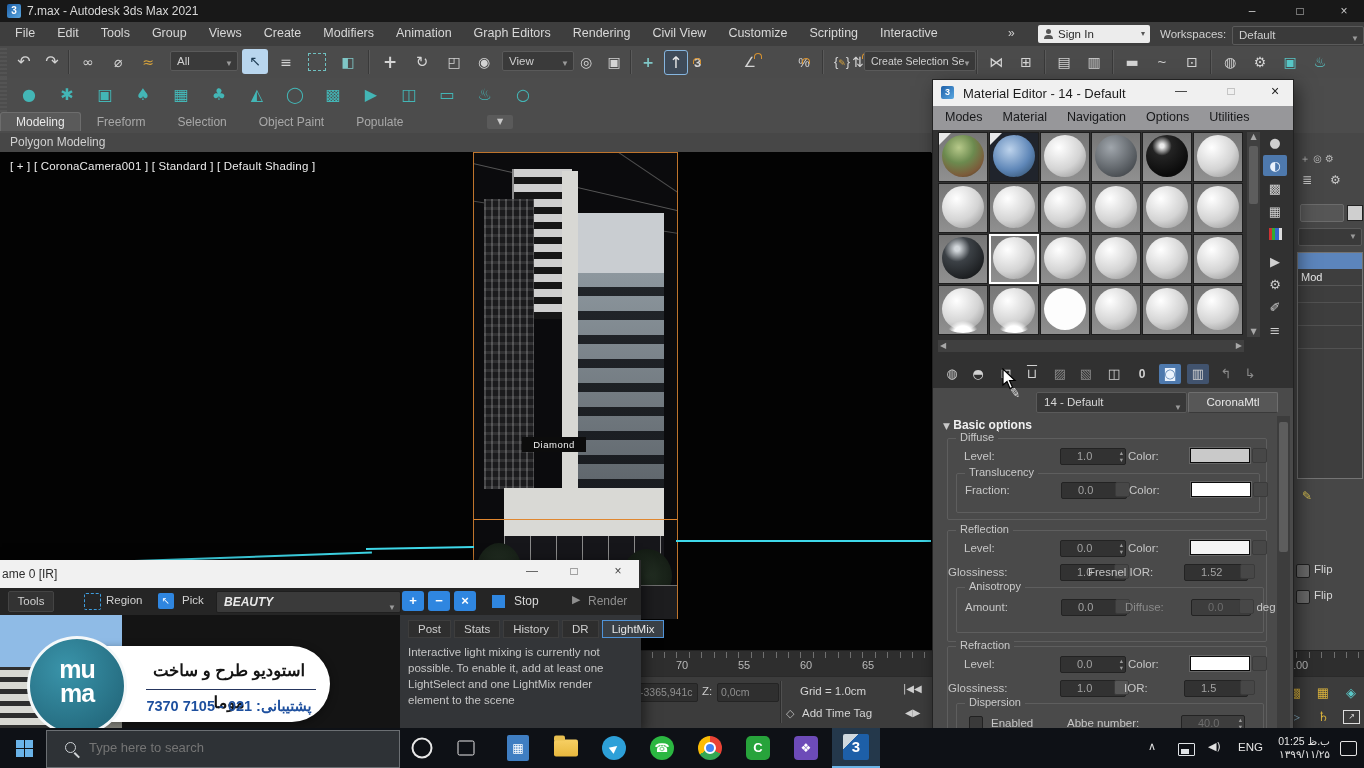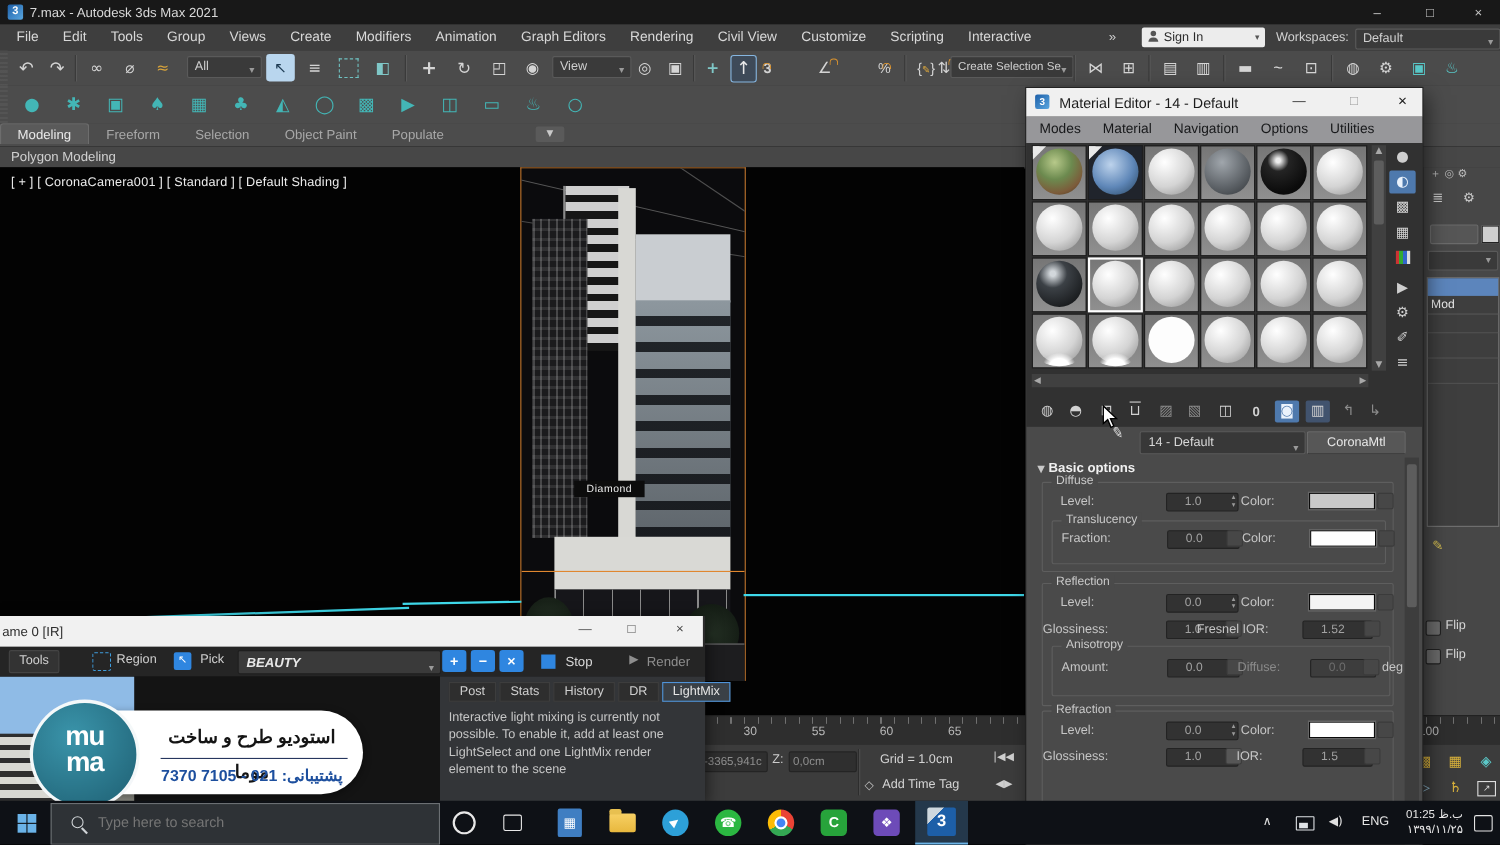--- a/index.html
+++ b/index.html
@@ -270,21 +270,21 @@
     </div>
     <span class="cpi g" style="left:8px;top:338px;color:#d8c050;">✎</span>
     <span class="chk" style="left:2px;top:412px;background:#6a6a6a;"></span>
     <span class="abs" style="left:20px;top:411px;font-size:11.5px;color:#d6d6d6;">Flip</span>
     <span class="chk" style="left:2px;top:438px;background:#6a6a6a;"></span>
     <span class="abs" style="left:20px;top:437px;font-size:11.5px;color:#d6d6d6;">Flip</span>
   </div>
 
   <div class="abs" id="timeline">
     <div class="tick-strip"></div>
-    <span class="tlbl" style="left:667px;">30</span>
+    <span class="tlbl" style="left:667px;">70</span>
     <span class="tlbl" style="left:729px;">55</span>
     <span class="tlbl" style="left:791px;">60</span>
     <span class="tlbl" style="left:853px;">65</span>
     <span class="tlbl" style="left:1284px;">100</span>
   </div>
 
   <div class="abs" id="statusbar">
     <span class="sfield" style="left:636px;top:6px;width:54px;">-3365,941c</span>
     <span class="stext" style="left:702px;top:8px;color:#cdcdcd;">Z:</span>
     <span class="sfield" style="left:717px;top:6px;width:54px;">0,0cm</span>
@@ -481,20 +481,27 @@
       <span class="spin" style="left:112px;top:9px;width:36px;">0.0</span>
       <span class="lbl" style="left:180px;top:11px;width:56px;">Color:</span>
       <span class="swatch" style="left:242px;top:9px;background:#fff;"></span>
       <span class="mapbtn dim" style="left:304px;top:9px;"></span>
       <span class="lbl" style="left:0px;top:35px;width:108px;">Glossiness:</span>
       <span class="spin" style="left:112px;top:33px;width:36px;">1.0</span>
       <span class="mapbtn" style="left:166px;top:33px;"></span>
       <span class="lbl" style="left:176px;top:35px;width:56px;">IOR:</span>
       <span class="spin" style="left:236px;top:33px;width:34px;">1.5</span>
       <span class="mapbtn dim" style="left:292px;top:33px;"></span>
+      <div class="grp" style="left:8px;top:56px;width:306px;height:44px;">
+        <span class="legend">Dispersion</span>
+        <span class="chk" style="left:12px;top:12px;"></span>
+        <span class="lbl" style="left:34px;top:13px;width:60px;text-align:left;">Enabled</span>
+        <span class="lbl" style="left:110px;top:13px;width:108px;">Abbe number:</span>
+        <span class="spin dis" style="left:224px;top:11px;width:34px;">40.0</span>
+      </div>
     </div>
 
     <div class="sb" style="left:344px;top:336px;width:13px;height:352px;background:#3d3d3d;">
       <div class="thumb" style="left:2px;top:6px;width:9px;height:130px;"></div>
     </div>
   </div>
 
   <svg class="abs" style="left:1002px;top:368px;width:16px;height:22px;z-index:60;" viewBox="0 0 16 22">
     <polygon points="1,1 1,17 5,13.5 8,20.5 10.5,19.3 7.5,12.5 13,12.5" fill="#fff" stroke="#000" stroke-width="1.2"></polygon>
   </svg>

